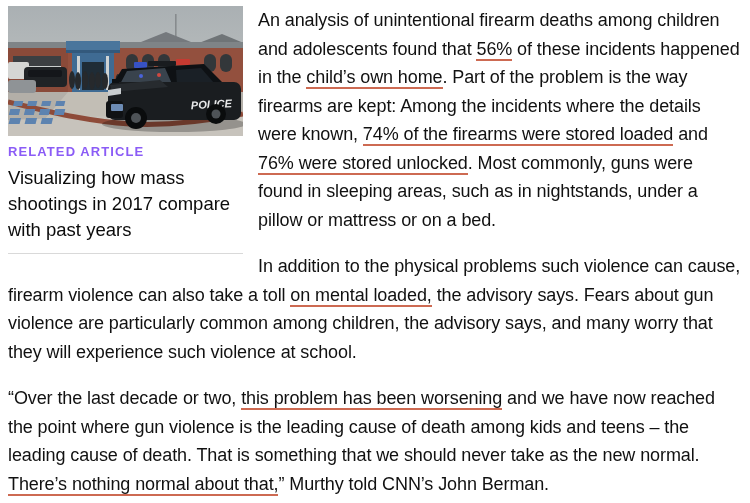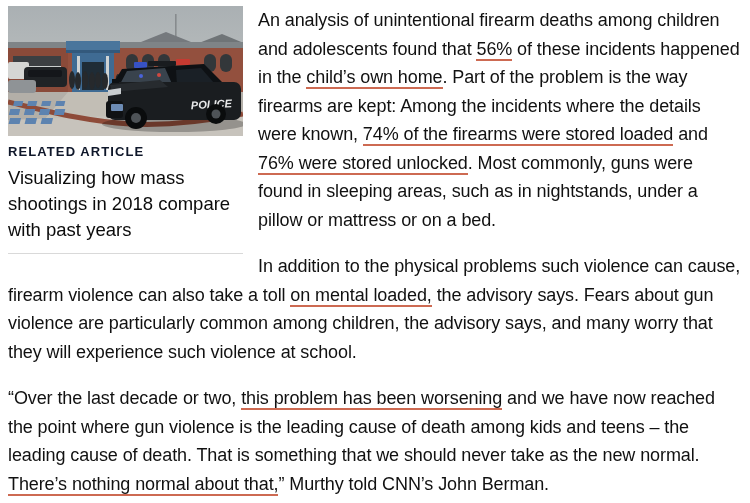--- a/index.html
+++ b/index.html
@@ -25,21 +25,21 @@
     background:#b6b9bb;
     cursor:pointer;
   }
   .photo svg{display:block;}
   .kicker{
     margin-top:9px;
     font-size:13px;
     font-weight:700;
     letter-spacing:1.1px;
     line-height:14px;
-    color:#0f172a;
+    color:#8b5cf6;
   }
   .rtitle{
     display:block;
     margin-top:6px;
     width:235px;
     font-size:18.5px;
     line-height:26px;
     font-weight:400;
     color:#0c0c0c;
     text-decoration:none;
@@ -176,21 +176,21 @@
           <text x="224" y="101" font-family="Liberation Sans, sans-serif" font-size="11" font-style="italic" font-weight="700" fill="#e8e9ea" text-anchor="end" transform="rotate(-3 224 101)">POLICE</text>
 
           <circle cx="128" cy="112" r="11" fill="#0a0c0d"></circle>
           <circle cx="128" cy="112" r="5" fill="#4e5357"></circle>
           <circle cx="208" cy="108" r="10" fill="#0a0c0d"></circle>
           <circle cx="208" cy="108" r="4.5" fill="#4e5357"></circle>
         </g>
       </svg>
     </div>
     <div class="kicker">RELATED ARTICLE</div>
-    <a class="rtitle">Visualizing how mass shootings in 2018 compare with past years</a>
+    <a class="rtitle">Visualizing how mass shootings in 2017 compare with past years</a>
     <hr class="divider">
   </aside>
 
   <div class="body-text">
     <p><span>An analysis of unintentional firearm deaths among children and adolescents found that </span><a class="lnk">56%</a><span> of these incidents happened in the </span><a class="lnk">child’s own home</a><span>. Part of the problem is the way firearms are kept: Among the incidents where the details were known, </span><a class="lnk">74% of the firearms were stored loaded</a><span> and </span><a class="lnk">76% were stored unlocked</a><span>. Most commonly, guns were found in sleeping areas, such as in nightstands, under a pillow or mattress or on a bed.</span></p>
 
     <p><span>In addition to the physical problems such violence can cause, firearm violence can also take a toll </span><a class="lnk">on mental loaded,</a><span> the advisory says. Fears about gun violence are particularly common among children, the advisory says, and many worry that they will experience such violence at school.</span></p>
 
     <p><span>“Over the last decade or two, </span><a class="lnk">this problem has been worsening</a><span> and we have now reached the point where gun violence is the leading cause of death among kids and teens – the leading cause of death. That is something that we should never take as the new normal. </span><a class="lnk">There’s nothing normal about that,</a><span>” Murthy told CNN’s John Berman.</span></p>
   </div>

